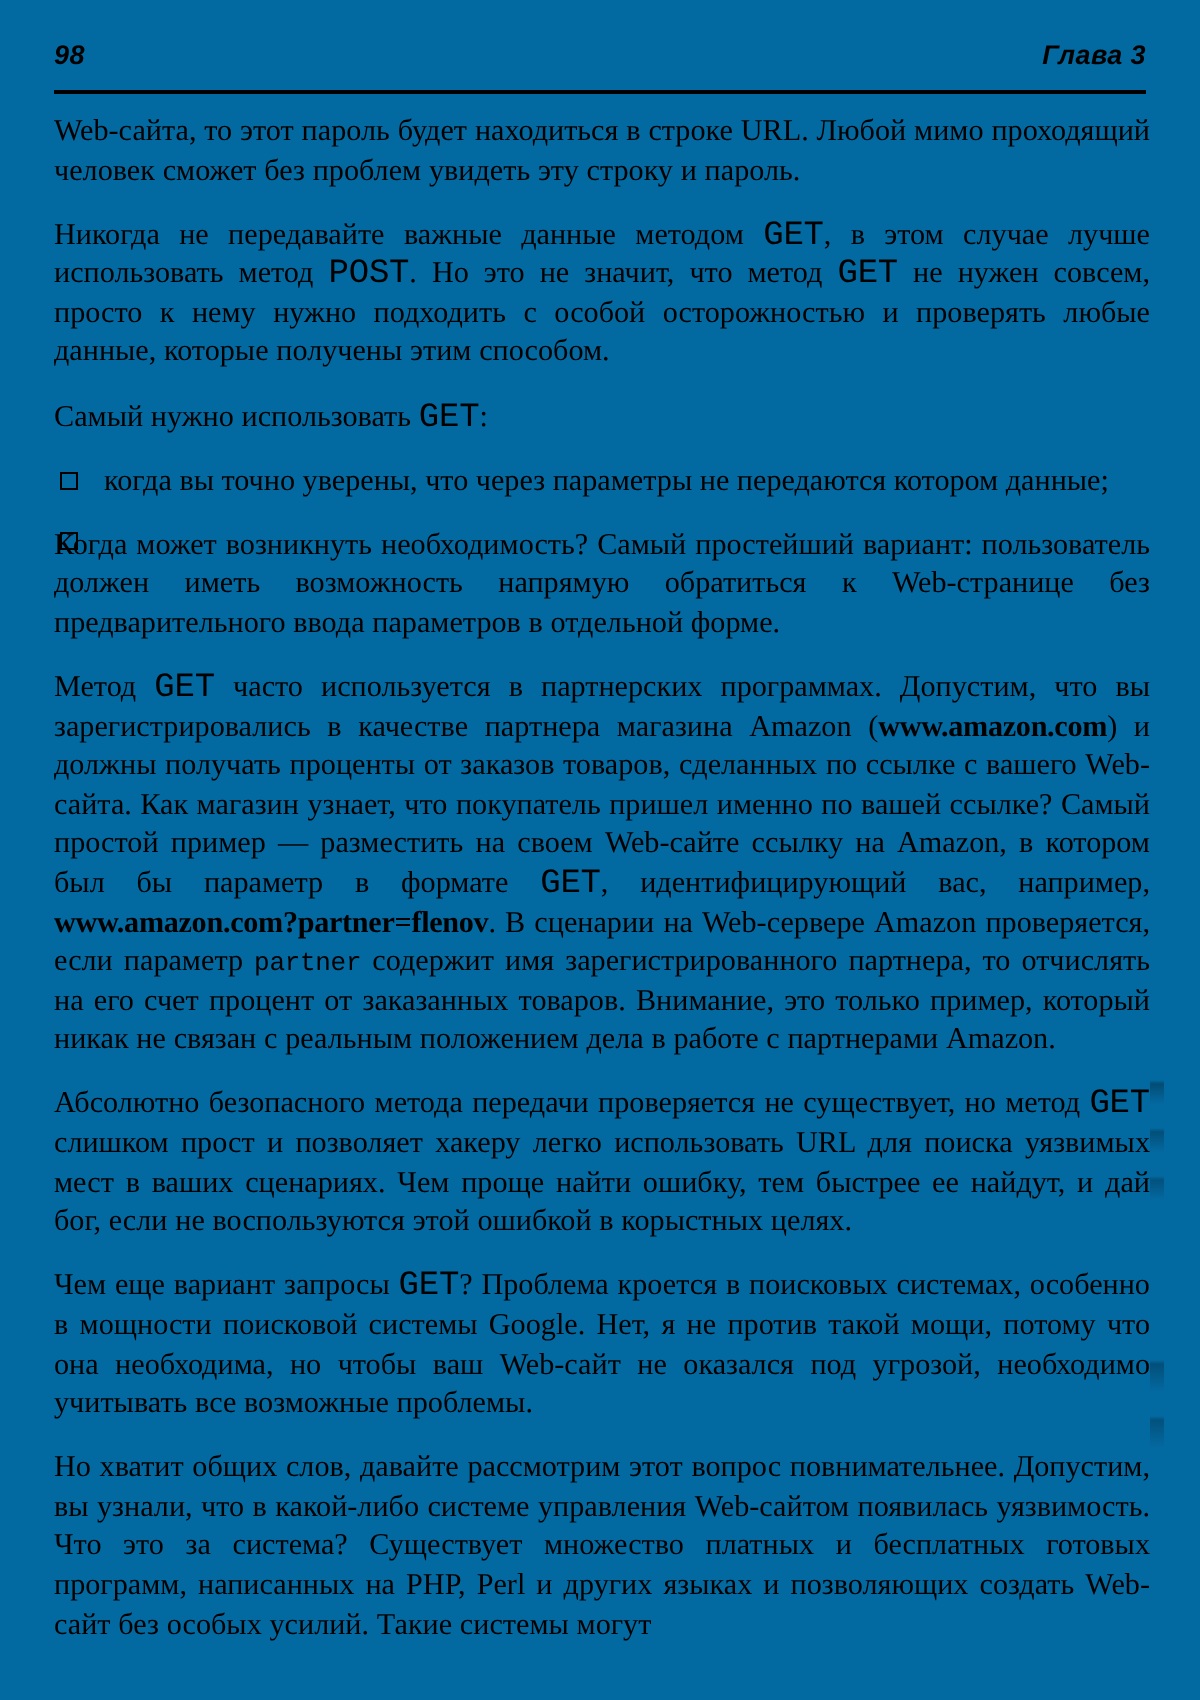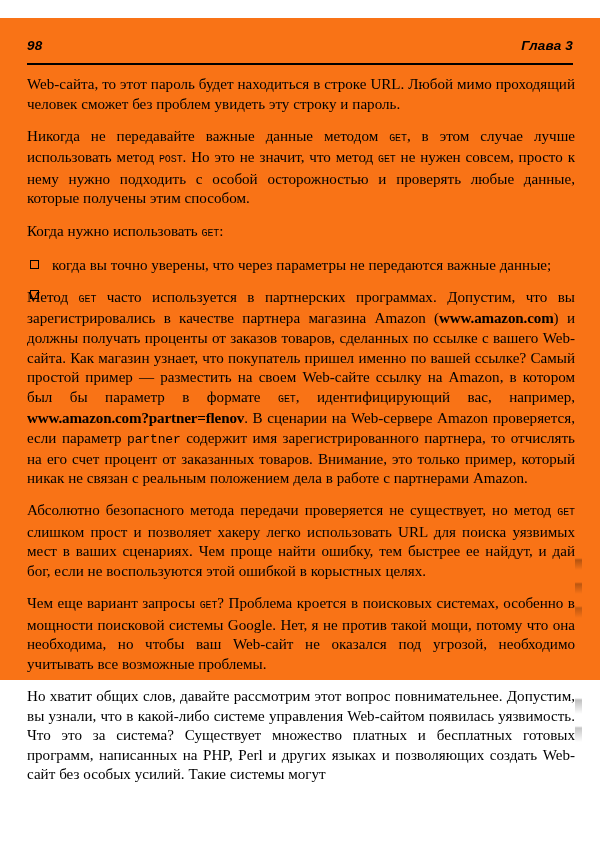--- a/index.html
+++ b/index.html
@@ -13,24 +13,23 @@
     height: 850px;
     overflow: hidden;
     font-family: "Liberation Serif", "DejaVu Serif", serif;
     color: #000000;
     -webkit-font-smoothing: none;
   }
 
   .page {
     position: relative;
     width: 600px;
-    height: 662px;
-    background: #f97316;
+    height: 850px;
+    background: #0369a1;
     box-sizing: border-box;
-    margin-top: 18px;
   }
 
   
   .running-head {
     position: absolute;
     left: 27px;
     top: 20px;
     width: 546px;
     height: 26px;
     display: flex;
@@ -102,21 +101,21 @@
   }
 
   
   .code {
     font-family: "Liberation Mono", "DejaVu Sans Mono", monospace;
     font-size: 13px;
     letter-spacing: -0.15px;
   }
   .smallcaps {
     font-family: "Liberation Mono", "DejaVu Sans Mono", monospace;
-    font-size: 10px;
+    font-size: 17px;
     letter-spacing: -0.1px;
   }
   .url-bold {
     font-weight: bold;
     letter-spacing: -0.15px;
   }
 
   
   .scan-edge {
     position: absolute;
@@ -151,27 +150,28 @@
     <span class="chapter-label">Глава 3</span>
   </div>
   <div class="head-rule"></div>
 
   <div class="column">
 
     <p class="para"><span>Web-сайта, то этот пароль будет находиться в строке URL. Любой мимо проходящий человек сможет без проблем увидеть эту строку и пароль.</span></p>
 
     <p class="para"><span>Никогда не передавайте важные данные методом </span><span class="smallcaps">GET</span><span>, в этом случае лучше использовать метод </span><span class="smallcaps">POST</span><span>. Но это не значит, что метод </span><span class="smallcaps">GET</span><span> не нужен совсем, просто к нему нужно подходить с особой осторожностью и проверять любые данные, которые получены этим способом.</span></p>
 
-    <p class="para"><span>Когда нужно использовать </span><span class="smallcaps">GET</span><span>:</span></p>
+    <p class="para"><span>Самый нужно использовать </span><span class="smallcaps">GET</span><span>:</span></p>
 
     <ul class="bullets">
-      <li><span class="sq-bullet"></span><span>когда вы точно уверены, что через параметры не передаются важные данные;</span></li>
+      <li><span class="sq-bullet"></span><span>когда вы точно уверены, что через параметры не передаются котором данные;</span></li>
       <li><span class="sq-bullet"></span></li>
     </ul>
 
+    <p class="para"><span>Когда может возникнуть необходимость? Самый простейший вариант: пользователь должен иметь возможность напрямую обратиться к Web-странице без предварительного ввода параметров в отдельной форме.</span></p>
 
     <p class="para"><span>Метод </span><span class="smallcaps">GET</span><span> часто используется в партнерских программах. Допустим, что вы зарегистрировались в качестве партнера магазина Amazon (</span><span class="url-bold">www.amazon.com</span><span>) и должны получать проценты от заказов товаров, сделанных по ссылке с вашего Web-сайта. Как магазин узнает, что покупатель пришел именно по вашей ссылке? Самый простой пример — разместить на своем Web-сайте ссылку на Amazon, в котором был бы параметр в формате </span><span class="smallcaps">GET</span><span>, идентифицирующий вас, например, </span><span class="url-bold">www.amazon.com?partner=flenov</span><span>. В сценарии на Web-сервере Amazon проверяется, если параметр </span><span class="code">partner</span><span> содержит имя зарегистрированного партнера, то отчислять на его счет процент от заказанных товаров. Внимание, это только пример, который никак не связан с реальным положением дела в работе с партнерами Amazon.</span></p>
 
     <p class="para"><span>Абсолютно безопасного метода передачи проверяется не существует, но метод </span><span class="smallcaps">GET</span><span> слишком прост и позволяет хакеру легко использовать URL для поиска уязвимых мест в ваших сценариях. Чем проще найти ошибку, тем быстрее ее найдут, и дай бог, если не воспользуются этой ошибкой в корыстных целях.</span></p>
 
     <p class="para"><span>Чем еще вариант запросы </span><span class="smallcaps">GET</span><span>? Проблема кроется в поисковых системах, особенно в мощности поисковой системы Google. Нет, я не против такой мощи, потому что она необходима, но чтобы ваш Web-сайт не оказался под угрозой, необходимо учитывать все возможные проблемы.</span></p>
 
     <p class="para"><span>Но хватит общих слов, давайте рассмотрим этот вопрос повнимательнее. Допустим, вы узнали, что в какой-либо системе управления Web-сайтом появилась уязвимость. Что это за система? Существует множество платных и бесплатных готовых программ, написанных на PHP, Perl и других языках и позволяющих создать Web-сайт без особых усилий. Такие системы могут</span></p>
 
   </div>

